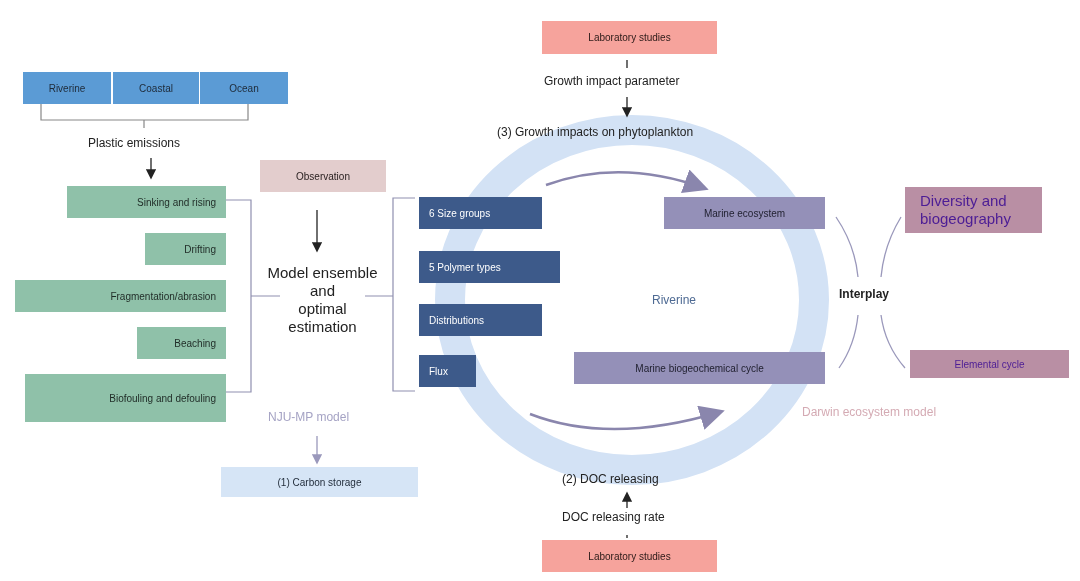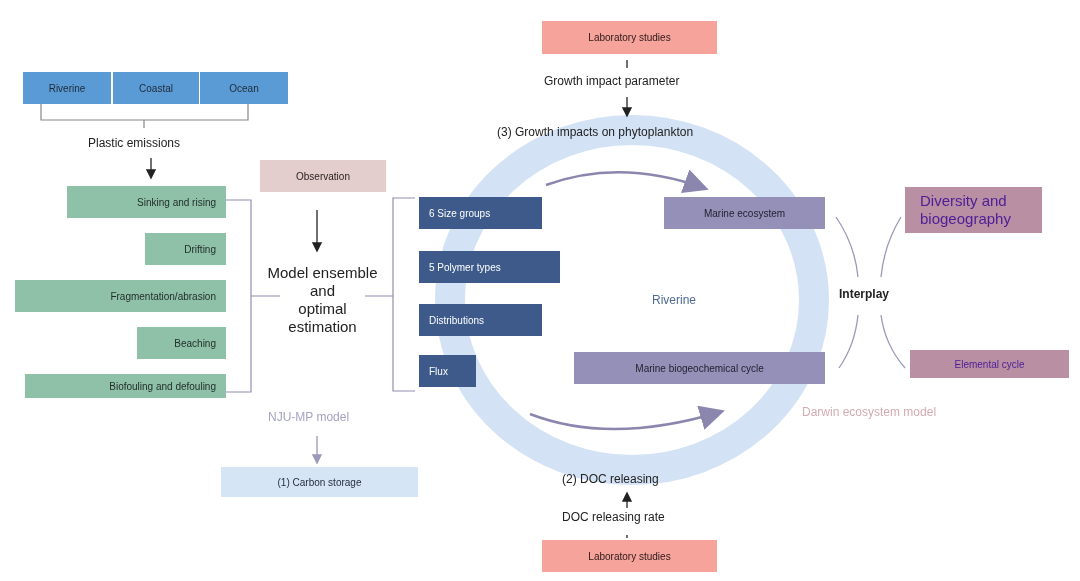--- a/index.html
+++ b/index.html
@@ -82,21 +82,21 @@
   </div>
 <div class="box right green" style="left:145px;top:233px;width:81px;height:32px;">
     <span>Drifting</span>
   </div>
 <div class="box right green" style="left:15px;top:280px;width:211px;height:32px;">
     <span>Fragmentation/abrasion</span>
   </div>
 <div class="box right green" style="left:137px;top:327px;width:89px;height:32px;">
     <span>Beaching</span>
   </div>
-<div class="box right green" style="left:25px;top:374px;width:201px;height:24px;">
+<div class="box right green" style="left:25px;top:374px;width:201px;height:48px;">
     <span>Biofouling and defouling</span>
   </div>
 
 <div class="box center obs" style="left:260px;top:160px;width:126px;height:32px;">
     <span>Observation</span>
   </div>
 <div class="abs" style="left:250px;top:264px;width:145px;text-align:center;font-size:15px;line-height:18px;">
   <div>Model ensemble</div>
   <div>and</div>
   <div>optimal</div>

